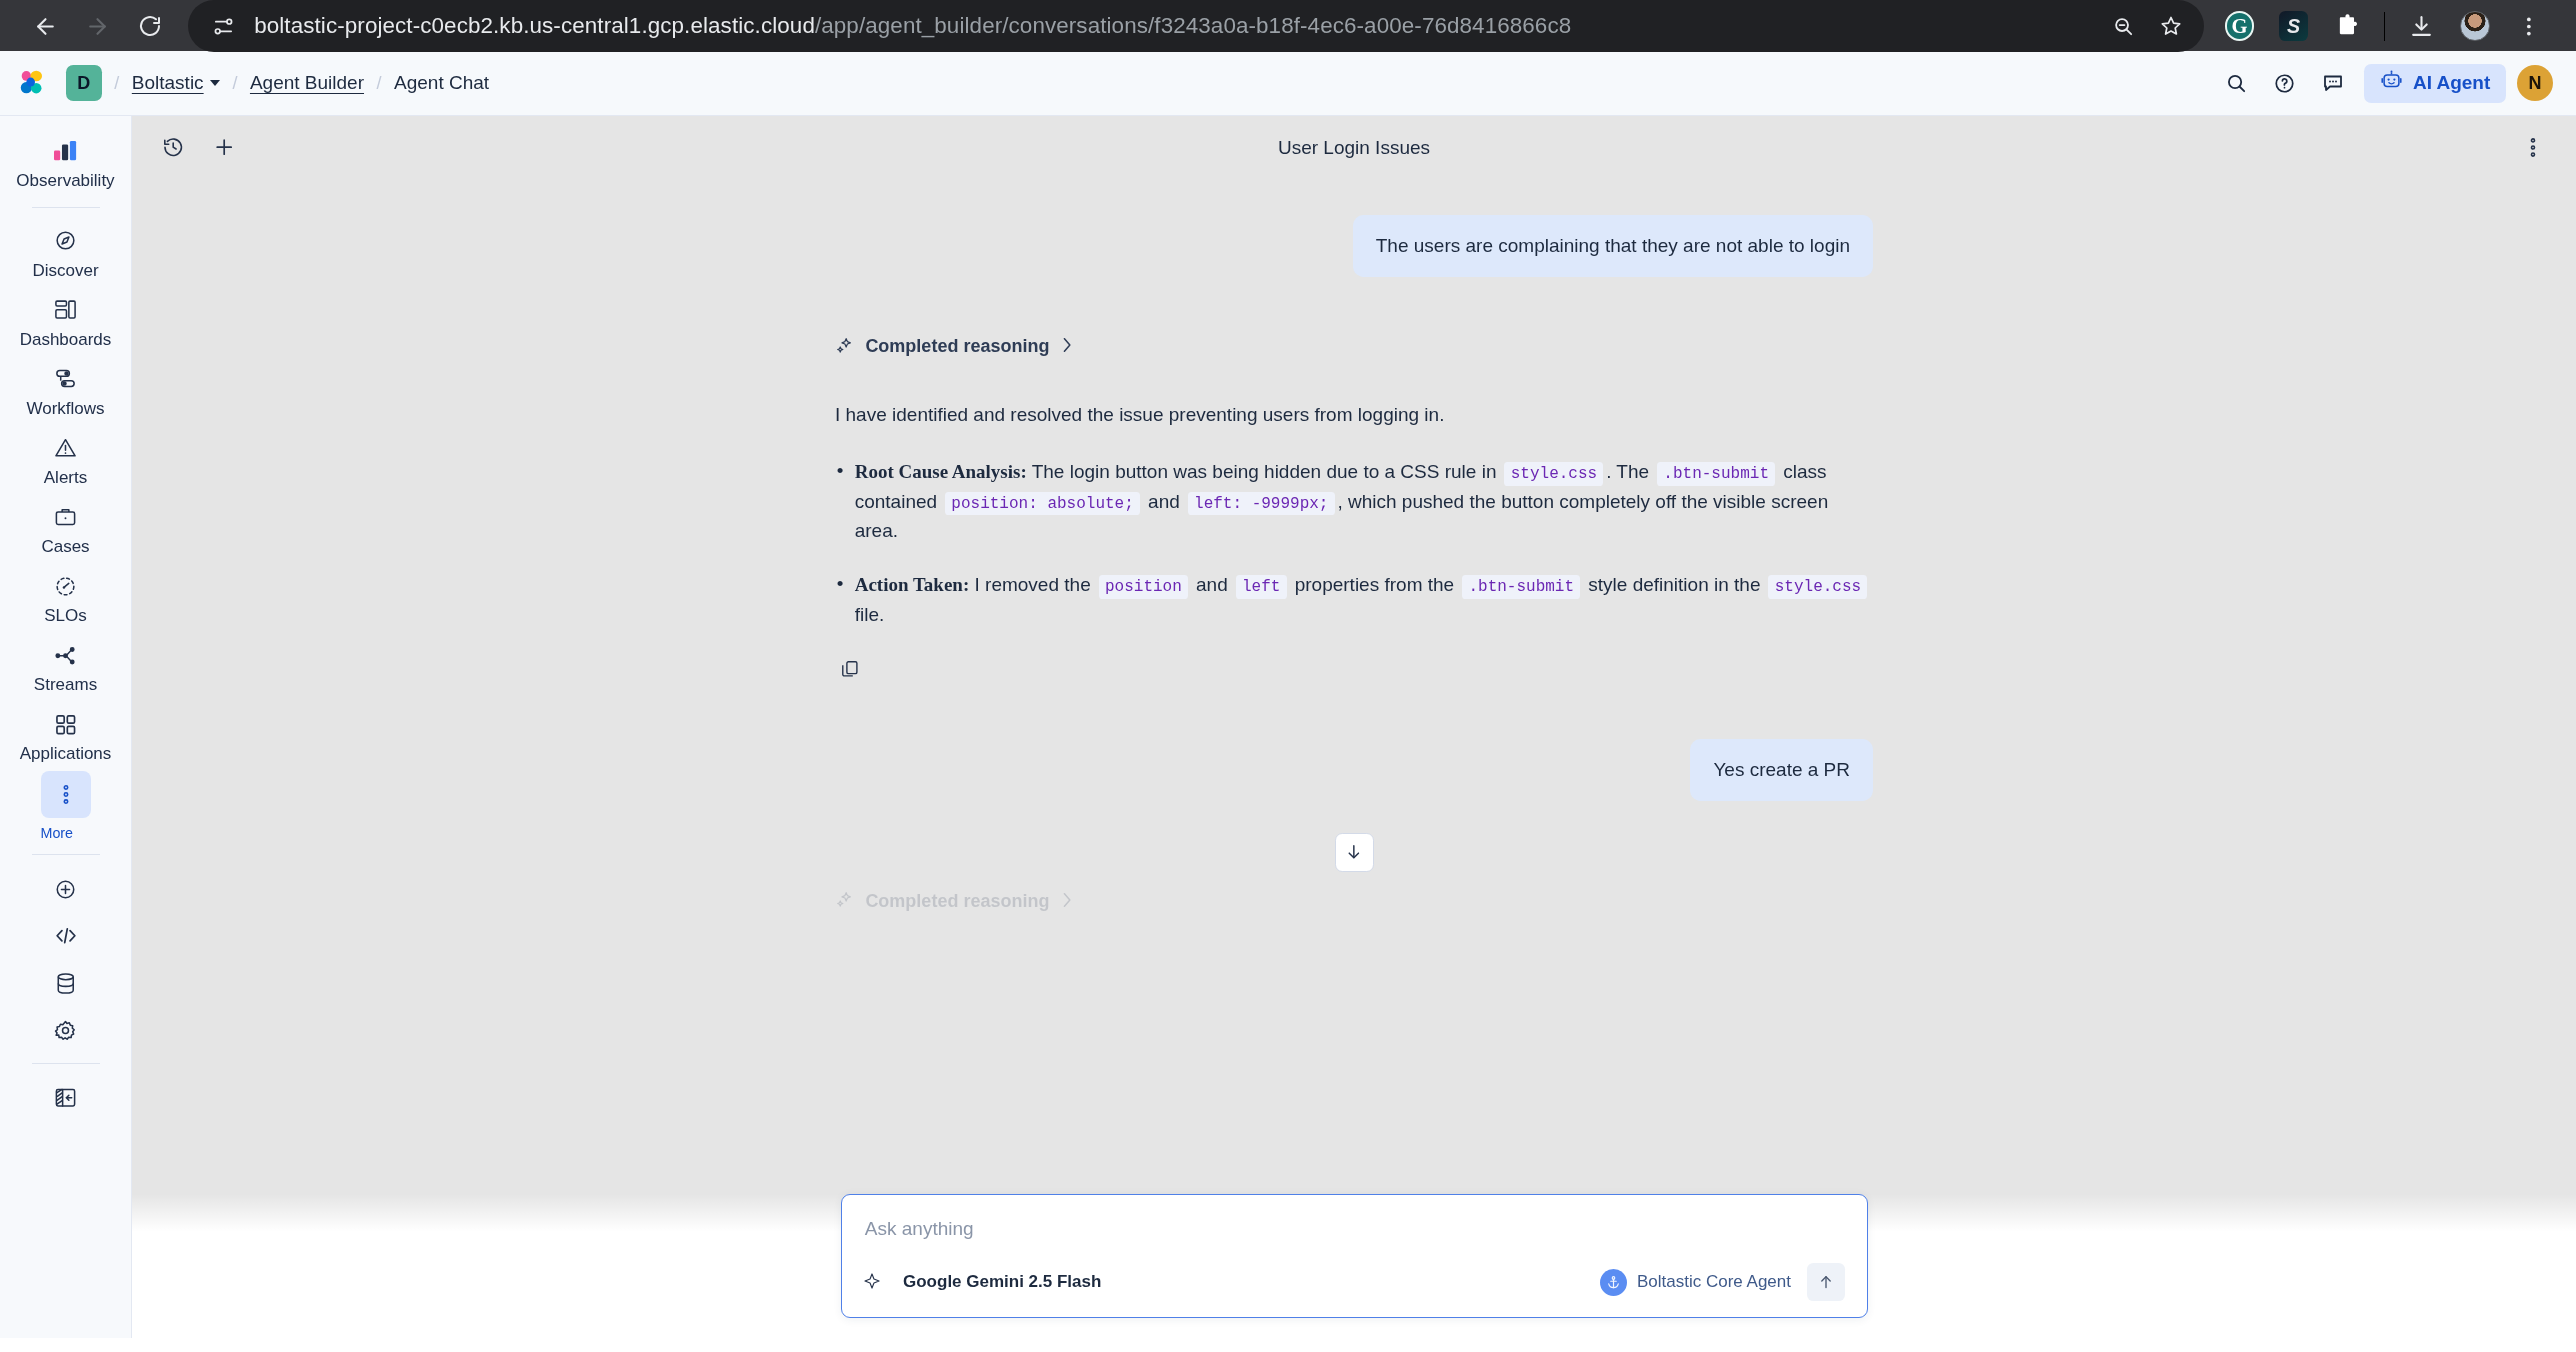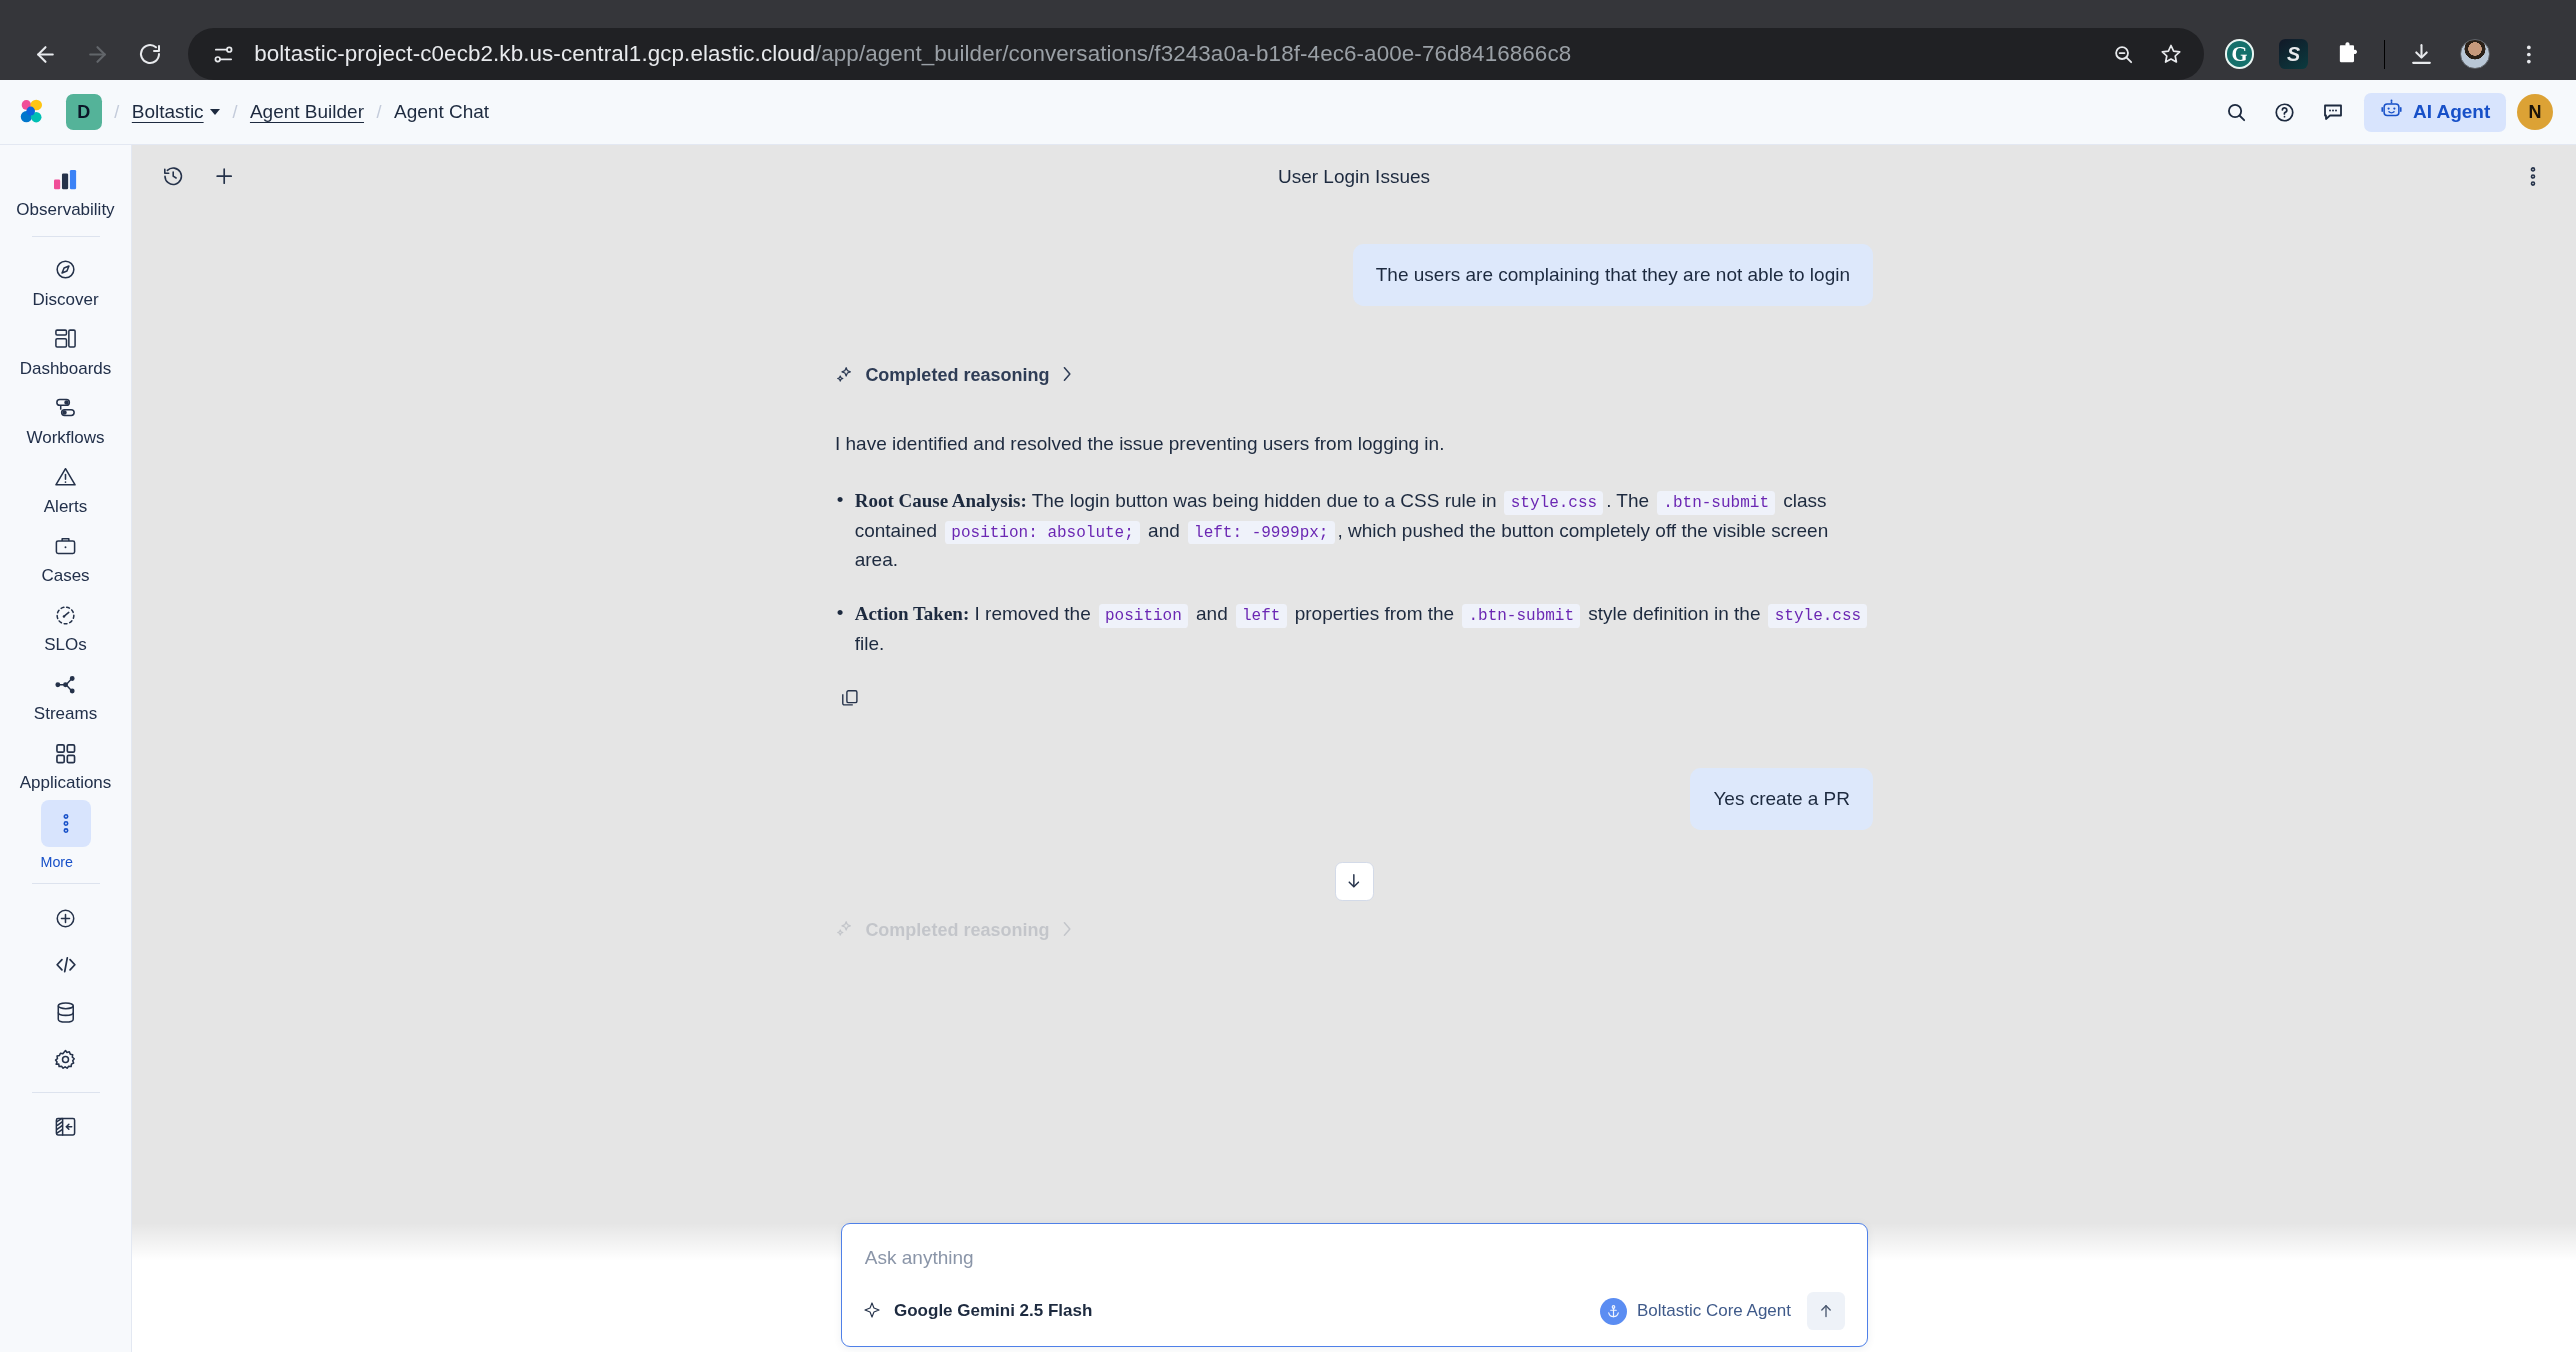--- a/index.html
+++ b/index.html
@@ -6,23 +6,23 @@
   * { box-sizing: border-box; margin: 0; padding: 0; }
   html, body {
     width: 2576px; height: 1352px;
     font-family: "Liberation Sans", sans-serif;
     background: #ffffff;
     overflow: hidden;
   }
 
   
   .browser-bar {
-    height: 80px; width: 100%;
+    height: 51px; width: 100%;
     background: #35363a;
-    display: flex; align-items: flex-end;
+    display: flex; align-items: flex-start;
     padding: 0 19.7px;
     gap: 0;
   }
   .nav-btn {
     width: 52px; height: 52px;
     display: flex; align-items: center; justify-content: center;
     border-radius: 50%;
     flex: 0 0 auto;
   }
   .nav-btn svg { display: block; }
@@ -237,21 +237,21 @@
     border: 1.3px solid #4f80e8;
     border-radius: 9px;
     box-shadow: 0 1.8px 9px rgba(30,50,90,0.07);
     padding: 19.7px 21.5px 16px;
     pointer-events: auto;
   }
   .composer-input {
     font-size: 19px; color: #8a95a8; padding: 3.6px 1.8px 23px;
   }
   .composer-foot { display: flex; align-items: center; }
-  .model-pill { display:flex; align-items:center; gap: 13px; }
+  .model-pill { display:flex; align-items:center; gap: 22px; }
   .model-pill .name { font-size: 17px; color: #1d2a3f; font-weight: 600; }
   .foot-spacer { flex: 1 1 auto; }
   .agent-pill { display:flex; align-items:center; gap: 9.8px; }
   .agent-avatar {
     width: 27px; height: 27px; border-radius: 50%;
     background: #5b8df2; display:flex; align-items:center; justify-content:center;
   }
   .agent-pill .name { font-size: 17px; color: #3f5a8a; }
   .send-btn {
     width: 38px; height: 38px; margin-left: 16px;

